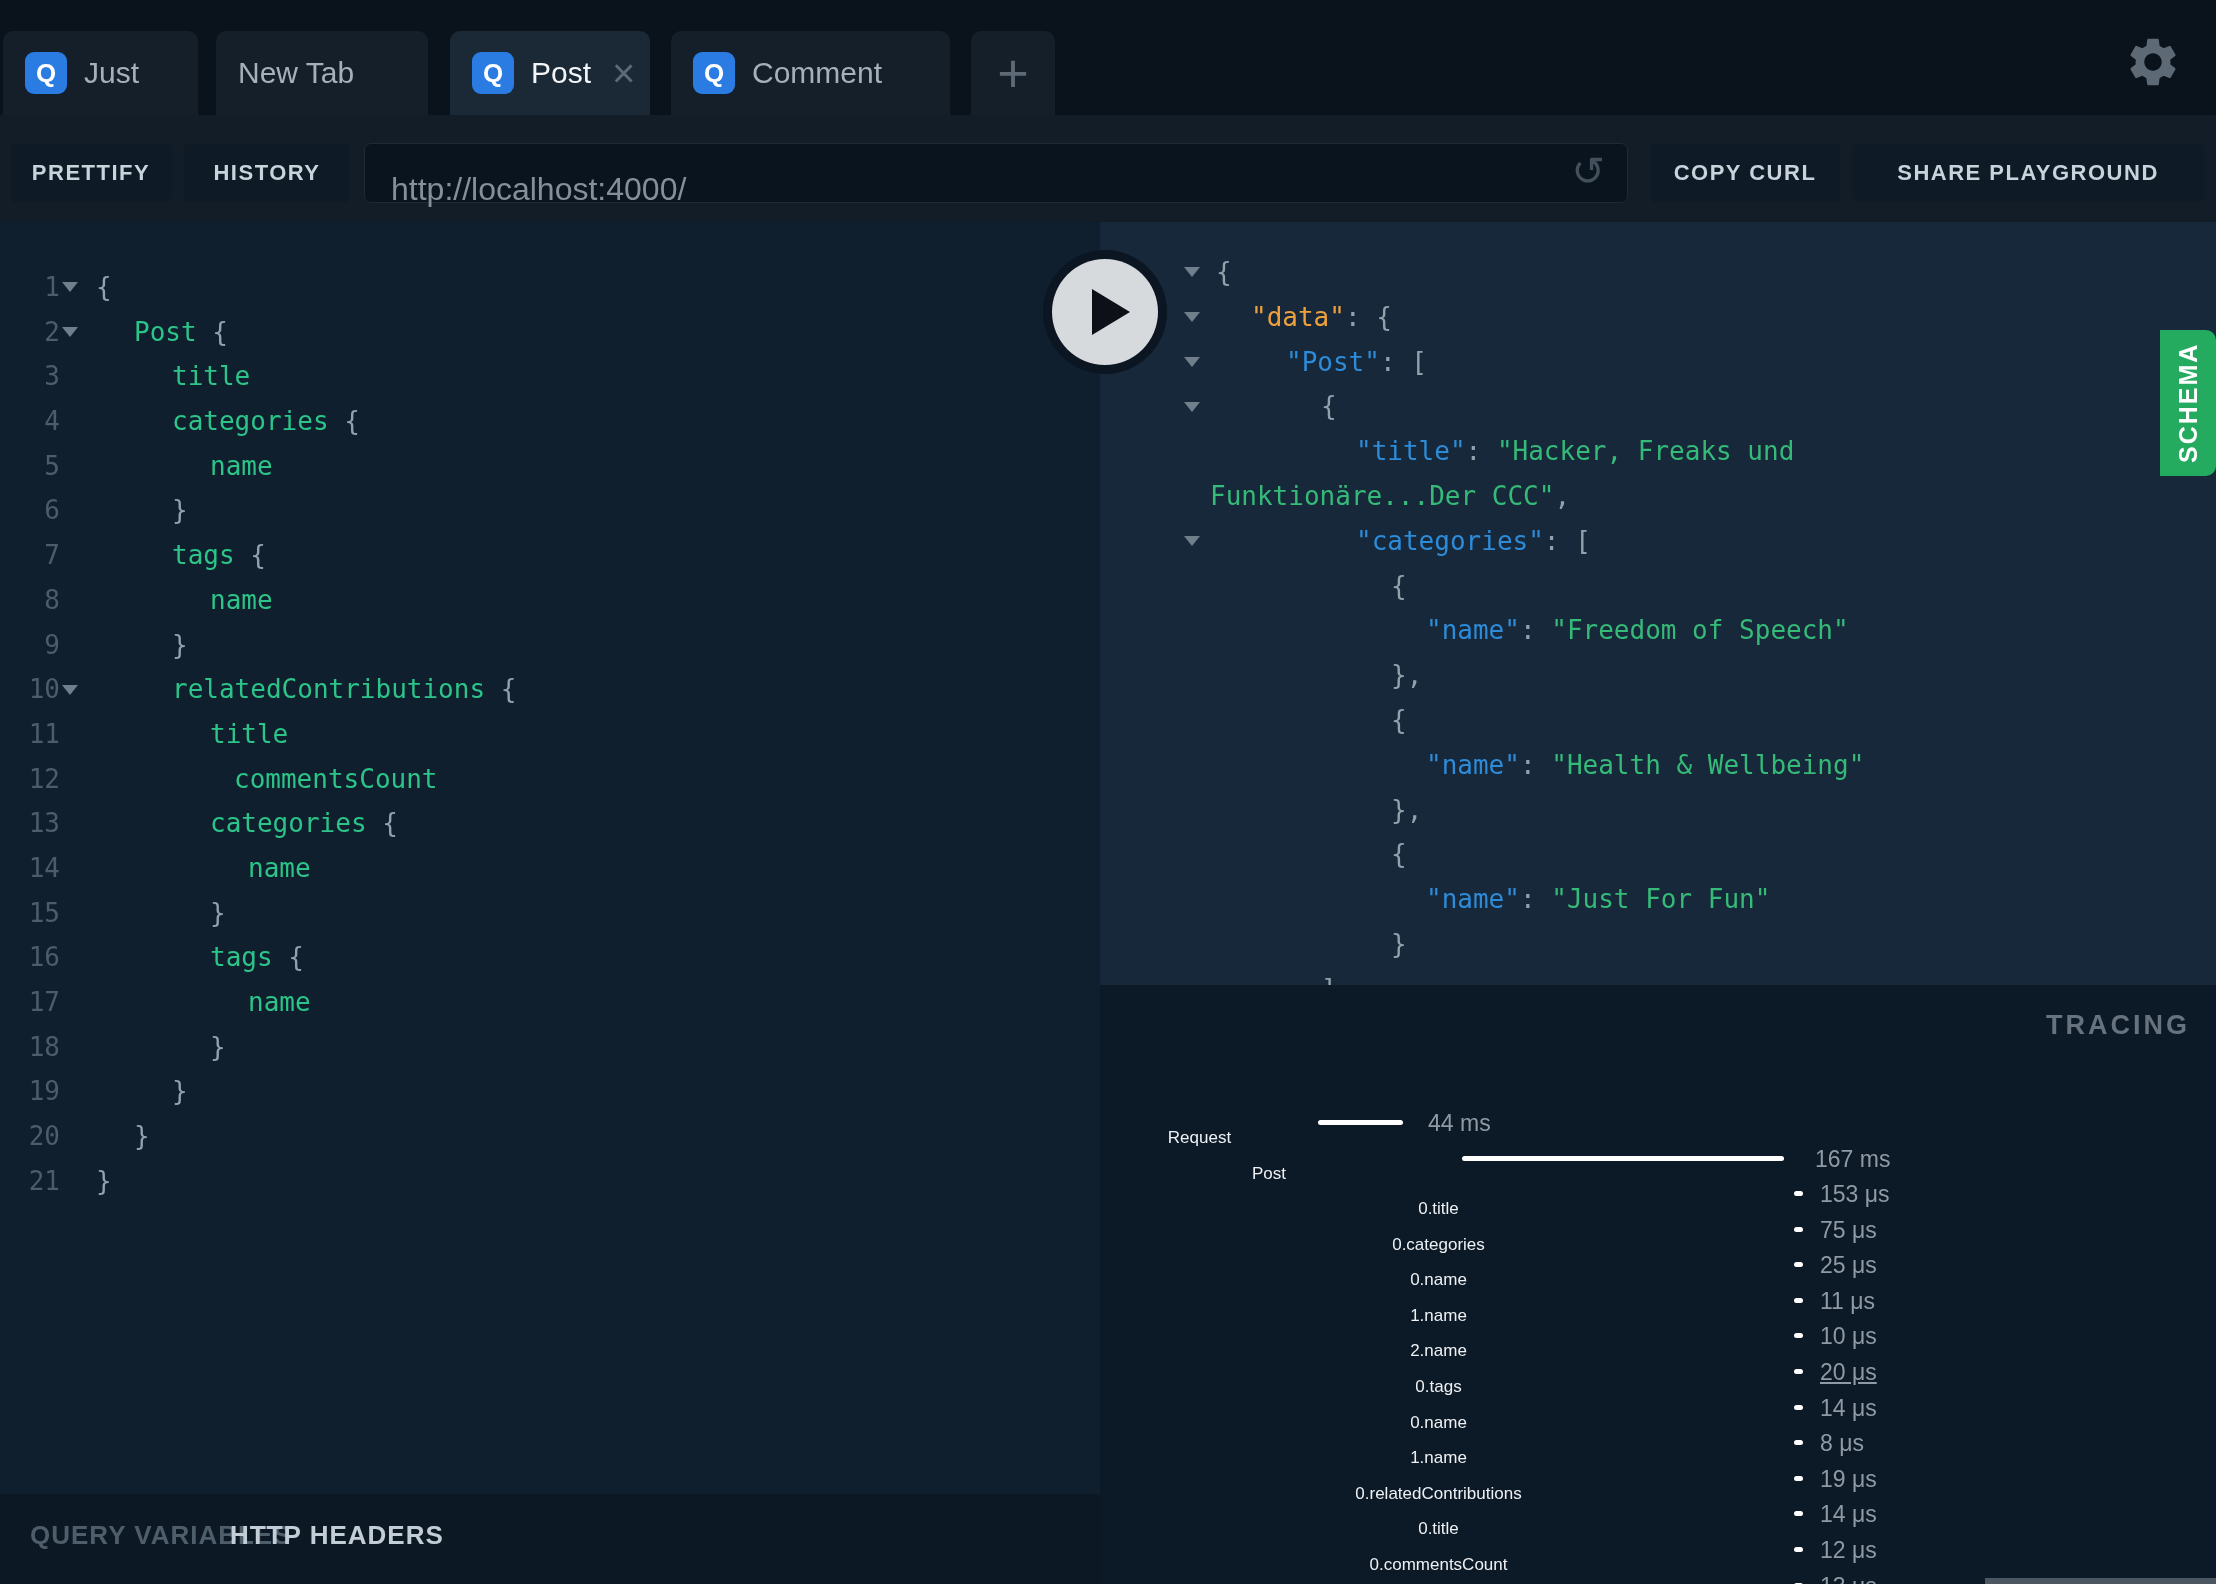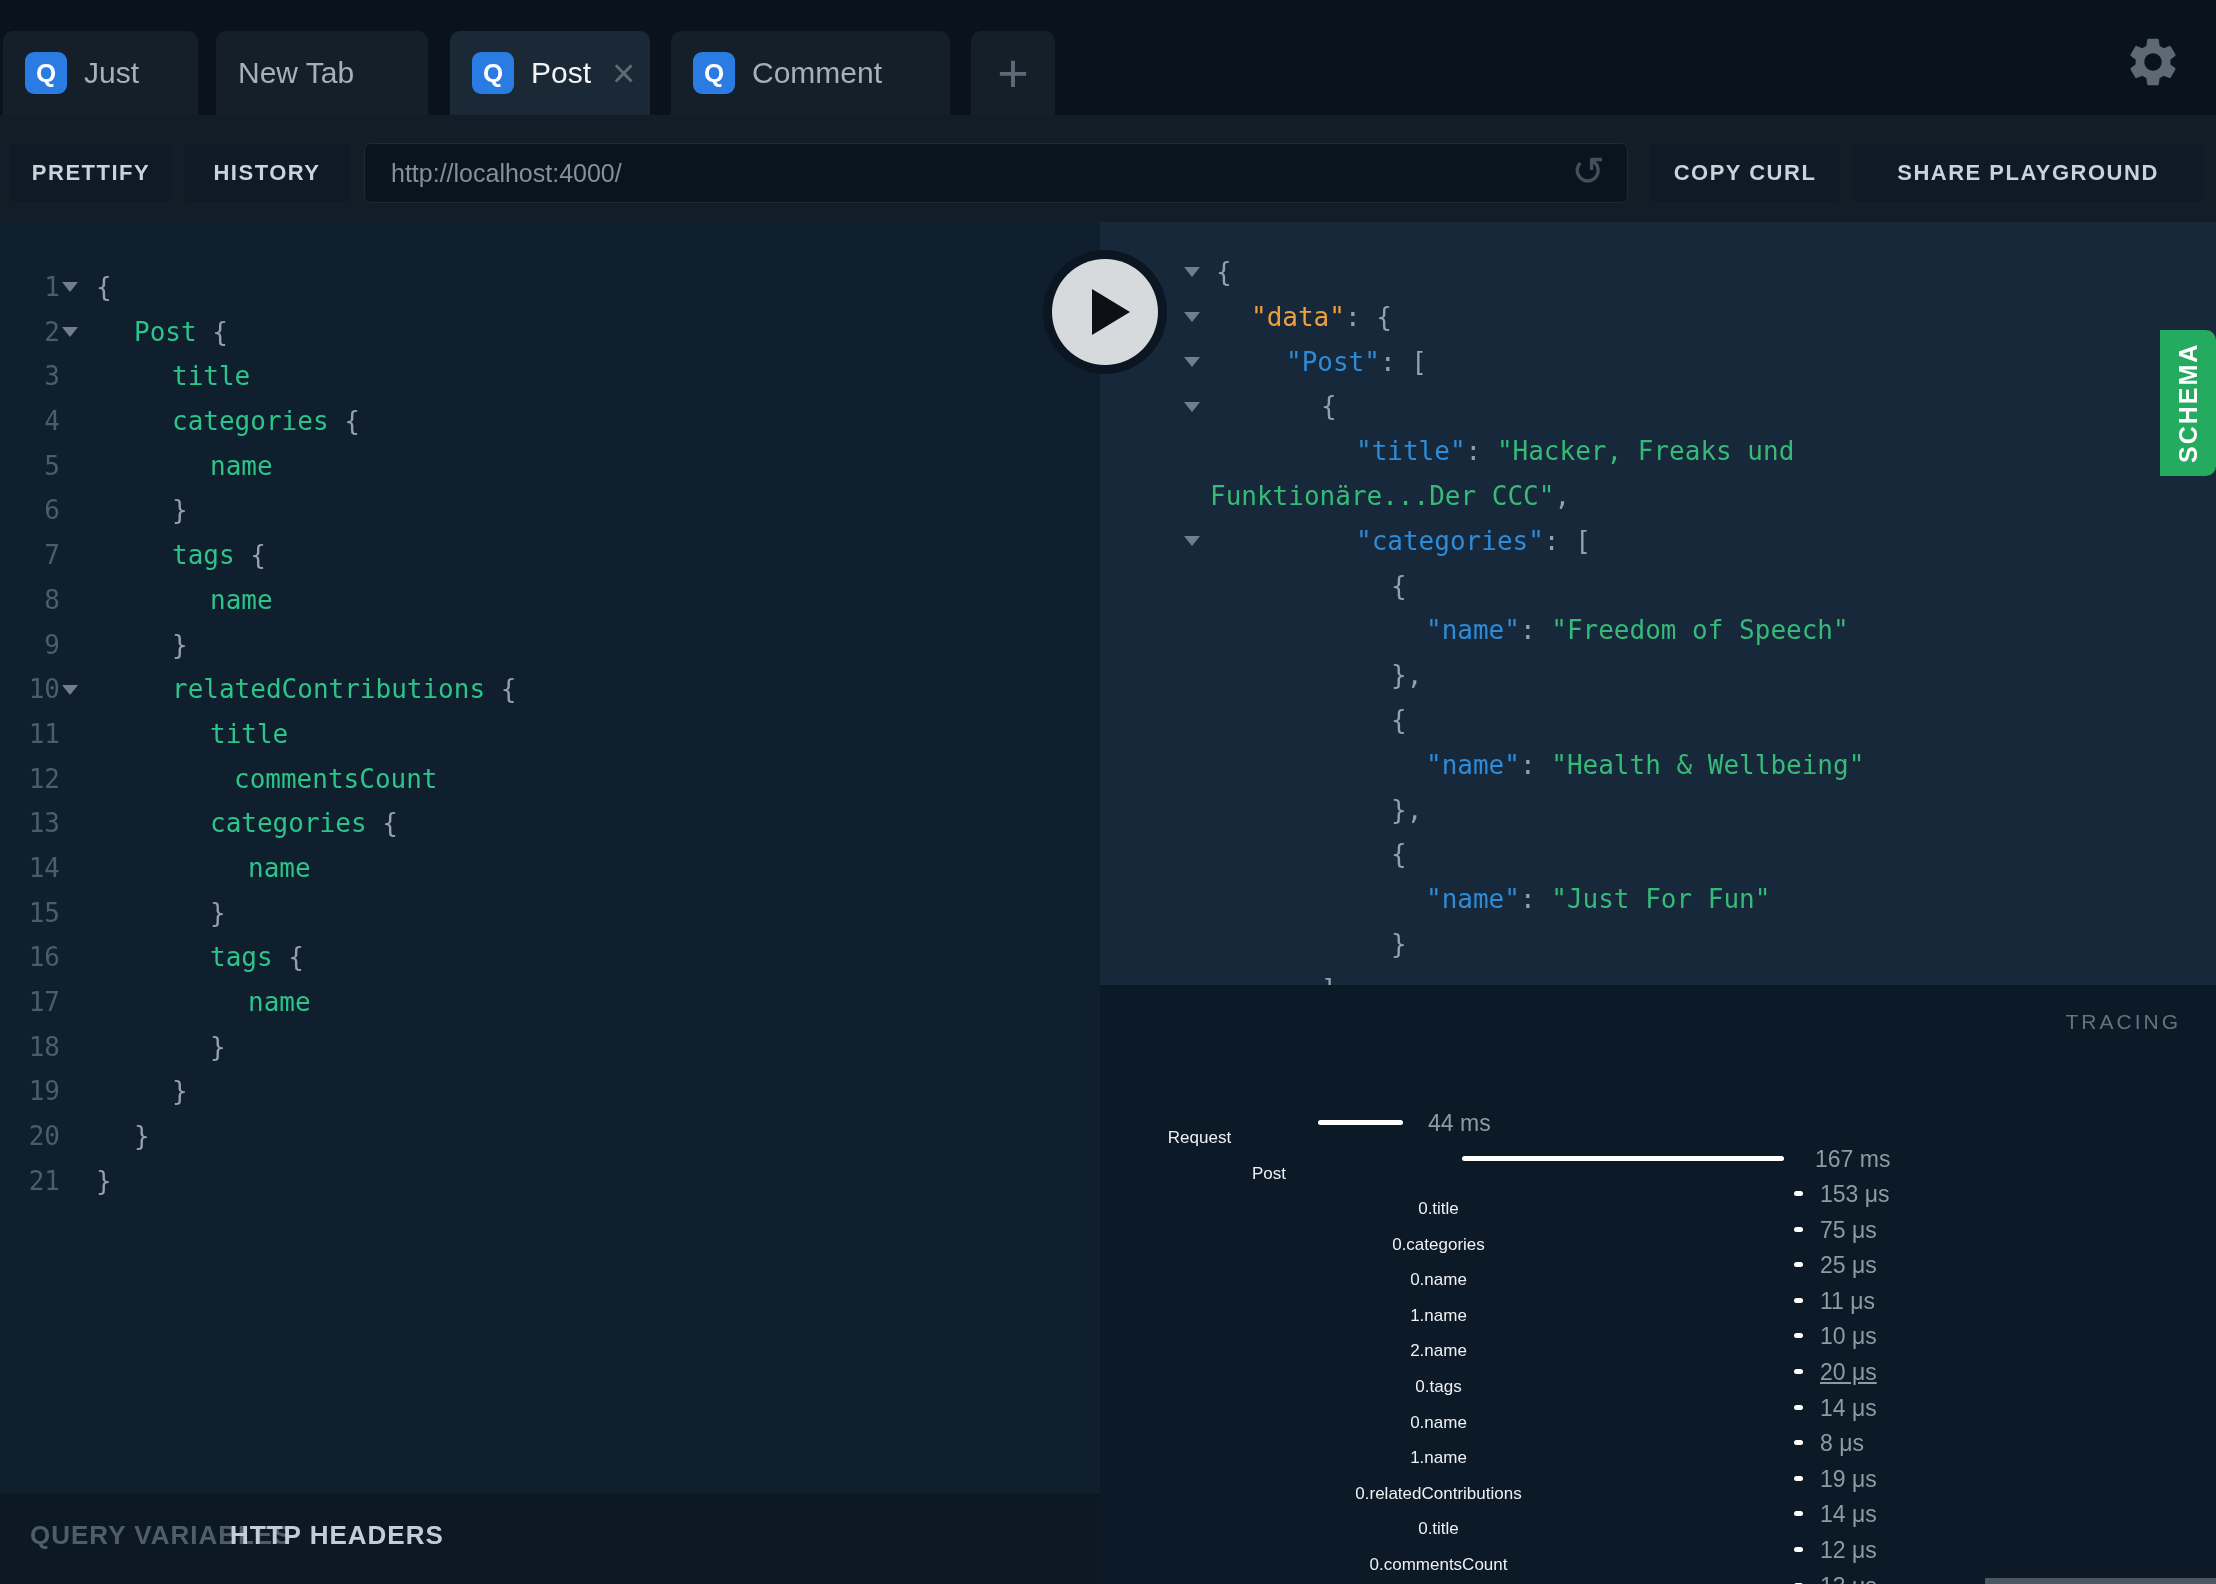--- a/index.html
+++ b/index.html
@@ -24,22 +24,22 @@
   .toolbar{position:absolute;left:0;top:115px;width:2216px;height:107px;background:#121d28;}
   .tbtn{position:absolute;top:29px;height:58px;background:#0e1b27;border-radius:5px;
         color:#c9d3db;font-size:22px;font-weight:bold;letter-spacing:1.5px;
         display:flex;align-items:center;justify-content:center;}
   .tbtn.prettify{left:10px;width:162px;}
   .tbtn.history{left:184px;width:166px;}
   .tbtn.copycurl{left:1650px;width:190px;}
   .tbtn.share{left:1852px;width:352px;text-align:right;}
   .urlbar{position:absolute;left:364px;top:28px;width:1264px;height:60px;background:#0a141e;
           border:1px solid #1d2a37;border-radius:7px;box-sizing:border-box;}
-  .urltext{position:absolute;left:26px;top:0;line-height:58px;color:#8automatic;
-           color:#83909b;font-size:25px;}
+  .urltext{position:absolute;left:26px;top:16px;line-height:58px;color:#8automatic;
+           color:#83909b;font-size:32px;}
   .reload{position:absolute;right:22px;top:50%;transform:translateY(-54%);
           color:#42505c;font-size:40px;line-height:1;}
 
   
   .editor{position:absolute;left:0;top:222px;width:1100px;height:1272px;background:#0f1f2d;overflow:hidden;}
   .results{position:absolute;left:1100px;top:222px;width:1116px;height:763px;background:#16283a;overflow:hidden;}
   .tracing{position:absolute;left:1100px;top:985px;width:1116px;height:599px;background:#0c1926;overflow:hidden;}
   .bottombar{position:absolute;left:0;top:1494px;width:1100px;height:90px;background:#0c1925;}
   .qv{position:absolute;left:30px;top:26px;color:#4e5d6a;font-size:26px;font-weight:bold;letter-spacing:1px;}
   .hh{position:absolute;left:230px;top:26px;color:#c3cdd5;font-size:26px;font-weight:bold;letter-spacing:1px;}
@@ -65,22 +65,22 @@
 
   
   .playbtn{position:absolute;left:1043px;top:250px;width:124px;height:124px;border-radius:50%;
            background:#0b1622;display:flex;align-items:center;justify-content:center;}
   .playinner{width:106px;height:106px;border-radius:50%;background:#d7dadd;position:relative;}
   .playtri{position:absolute;left:40px;top:30px;width:0;height:0;
            border-top:23px solid transparent;border-bottom:23px solid transparent;
            border-left:38px solid #0d1117;}
 
   
-  .tracing-title{position:absolute;right:35px;top:25px;color:#66727d;
-                 font-size:21px;font-weight:normal;letter-spacing:3px;}
+  .tracing-title{position:absolute;right:26px;top:25px;color:#66727d;
+                 font-size:27px;font-weight:bold;letter-spacing:3px;}
   .trow{position:absolute;left:0;right:0;height:30px;line-height:30px;}
   .trow .lbl{position:absolute;top:16px;text-align:center;color:#eef1f4;font-size:17px;}
   .trow .bar{position:absolute;top:13px;height:5px;background:#ffffff;border-radius:2.5px;}
   .trow .tm{position:absolute;top:1px;color:#8f9aa4;font-size:23px;}
   .hscroll{position:absolute;left:885px;bottom:0;width:231px;height:6px;background:#4d5761;}
 
   
   .schema{position:absolute;left:2160px;top:330px;width:56px;height:146px;background:#24ab5f;
           border-radius:10px 0 0 10px;color:#ffffff;font-size:25px;font-weight:bold;letter-spacing:2px;
           writing-mode:vertical-rl;transform:rotate(180deg);

